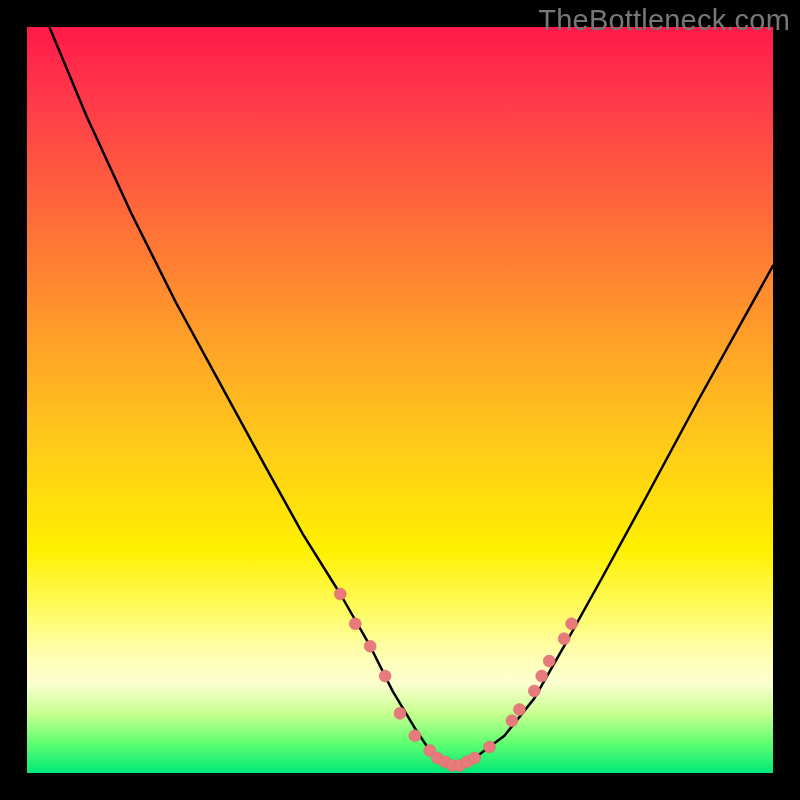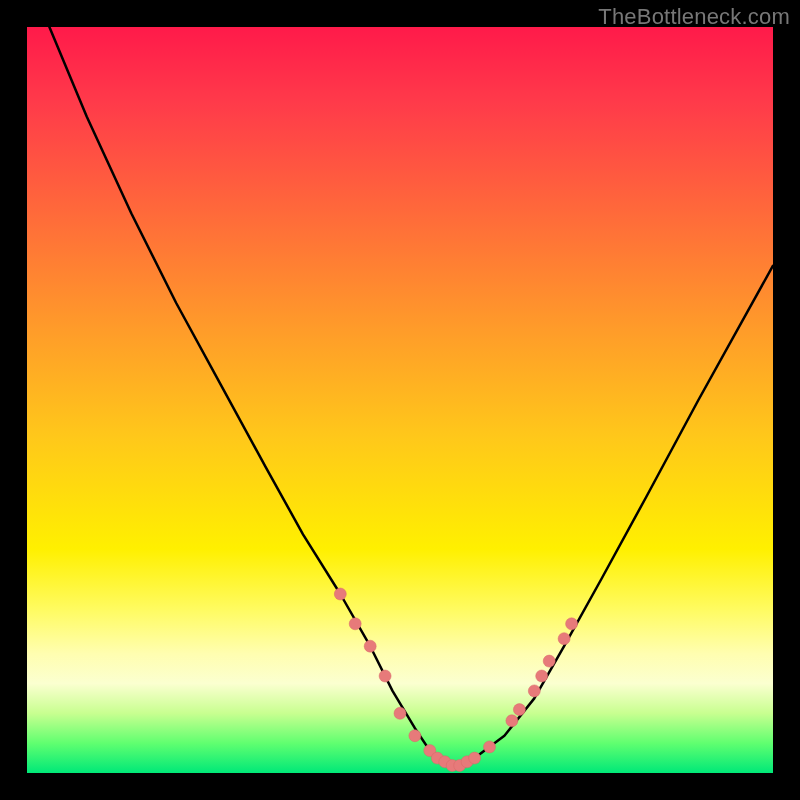--- a/index.html
+++ b/index.html
@@ -30,21 +30,21 @@
       #c8ff90 92%,
       #60ff70 96%,
       #00e878 100%
     );
   }
   .watermark {
     position: absolute;
     top: 4px;
     right: 10px;
     color: #777;
-    font-size: 22px;
+    font-size: 29px;
     font-weight: 500;
     letter-spacing: 0.2px;
   }
   svg.curve {
     position: absolute;
     left: 0;
     top: 0;
     width: 746px;
     height: 746px;
   }

